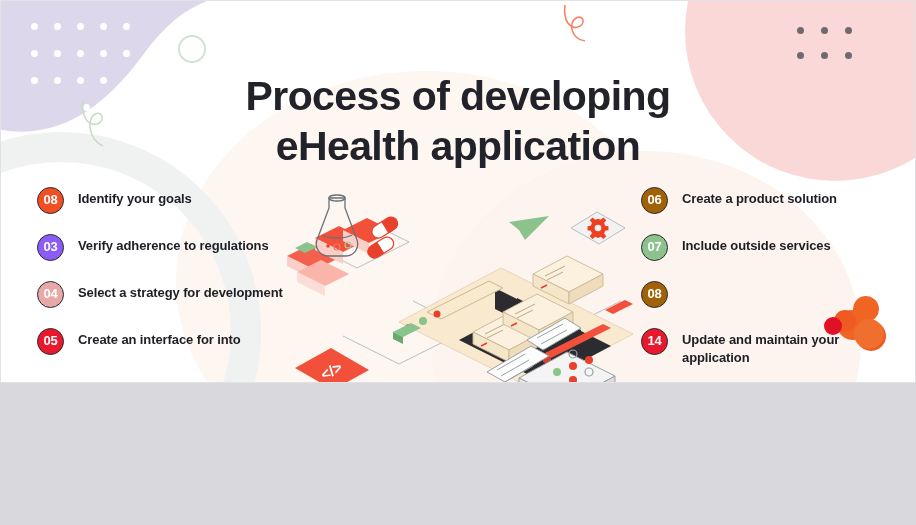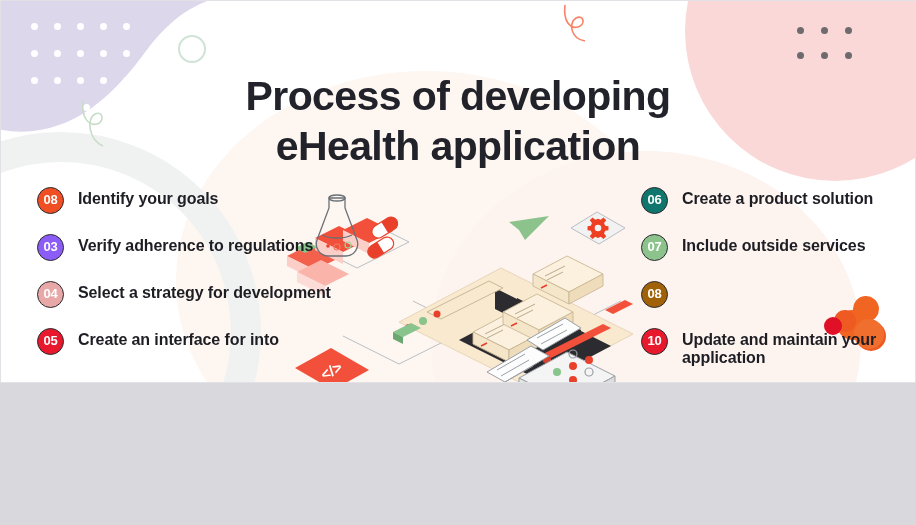--- a/index.html
+++ b/index.html
@@ -130,21 +130,21 @@
     font-size: 13px;
     font-weight: bold;
     line-height: 24px;
     text-align: center;
     box-sizing: border-box;
     letter-spacing: -0.3px;
   }
 
   .step-label {
     margin-left: 14px;
-    font-size: 16px;
+    font-size: 13px;
     line-height: 18px;
     font-weight: bold;
     color: #1d1d24;
     padding-top: 3px;
     letter-spacing: -0.1px;
   }
 
   
   .illustration {
     position: absolute;
@@ -356,33 +356,33 @@
 
     <div class="step">
       <div class="badge" style="background:#e8192c">05</div>
       <div class="step-label">Create an interface for into</div>
     </div>
   </div>
 
   <div class="list list-right">
 
     <div class="step">
-      <div class="badge" style="background:#0f766e">06</div>
+      <div class="badge" style="background:#a16207">06</div>
       <div class="step-label">Create a product solution</div>
     </div>
 
     <div class="step">
       <div class="badge" style="background:#8cc38c">07</div>
       <div class="step-label">Include outside services</div>
     </div>
 
     <div class="step">
       <div class="badge" style="background:#a16207">08</div>
     </div>
 
 
     <div class="step">
-      <div class="badge" style="background:#e8192c">10</div>
+      <div class="badge" style="background:#e8192c">14</div>
       <div class="step-label">Update and maintain your application</div>
     </div>
   </div>
 
 </div>
 
 </body></html>

